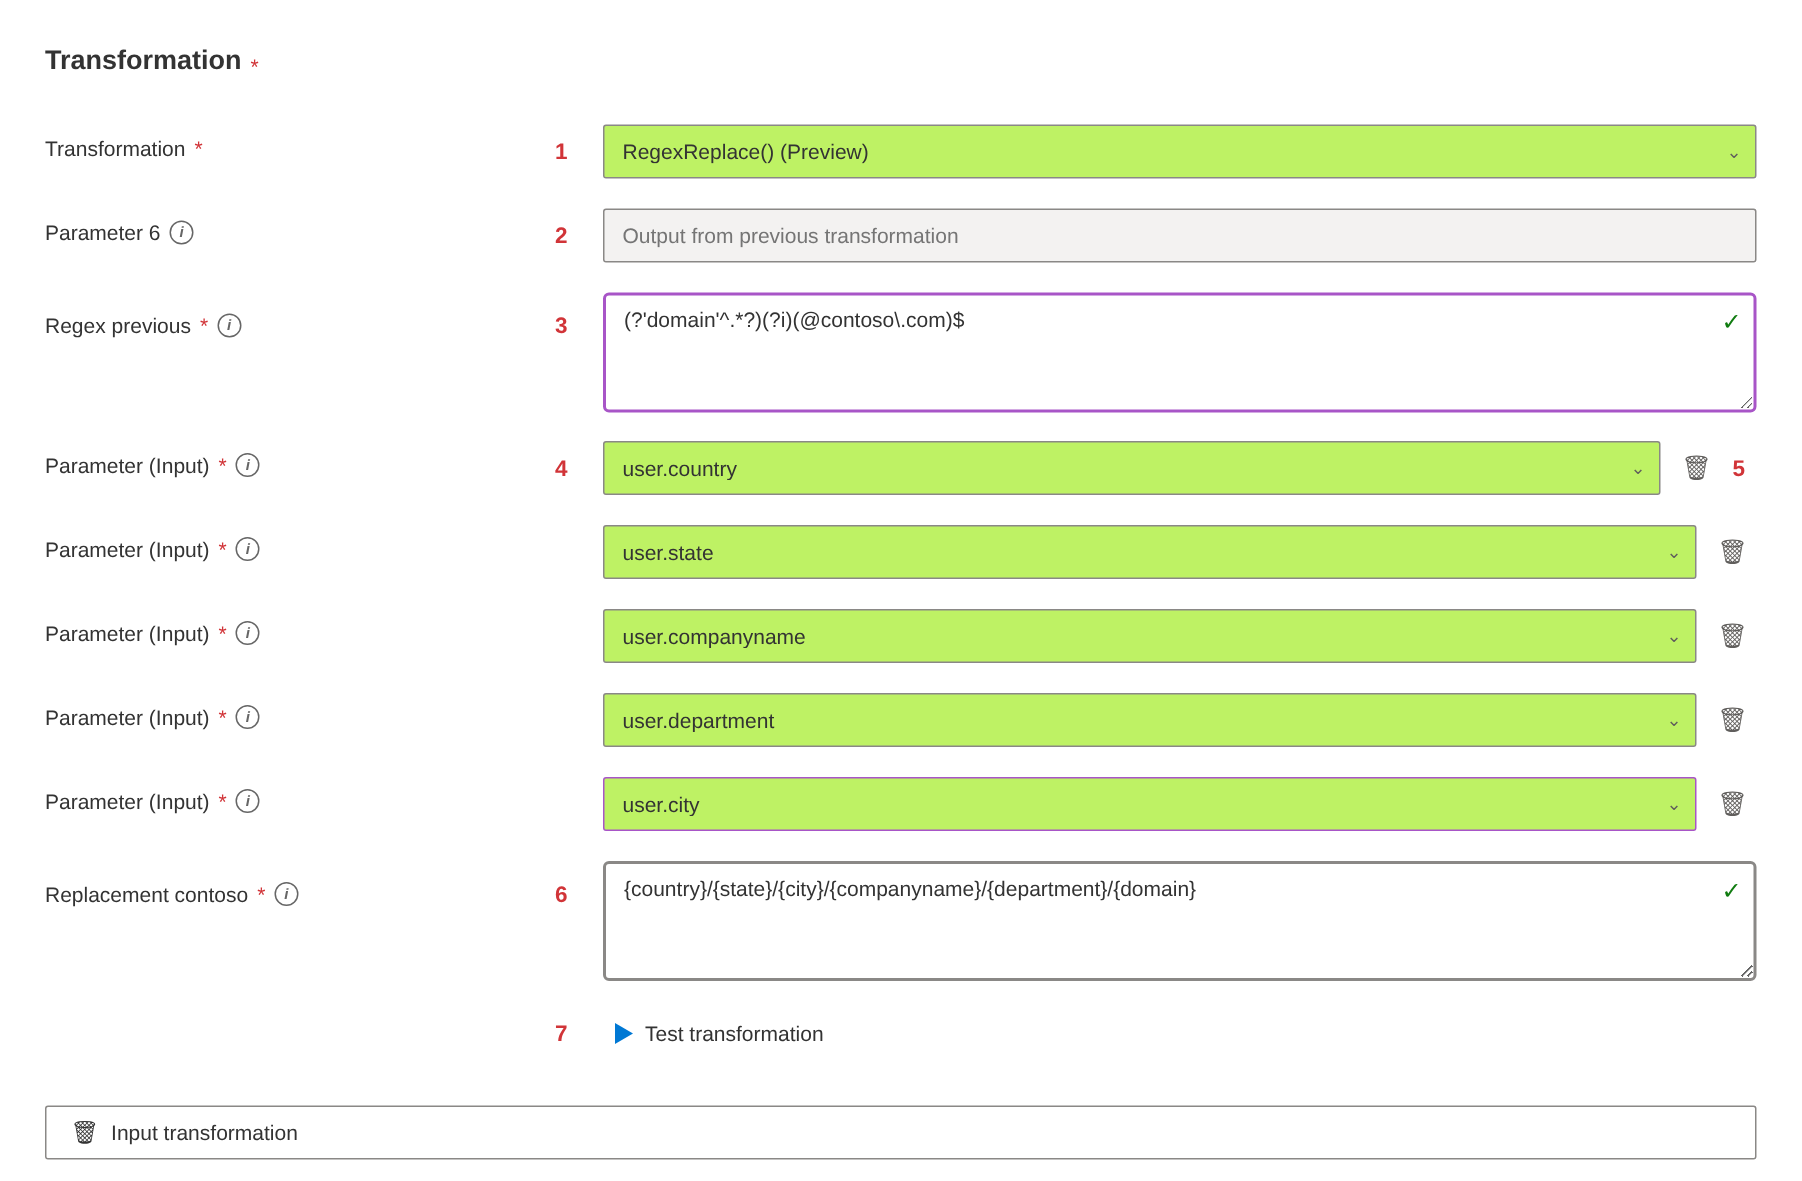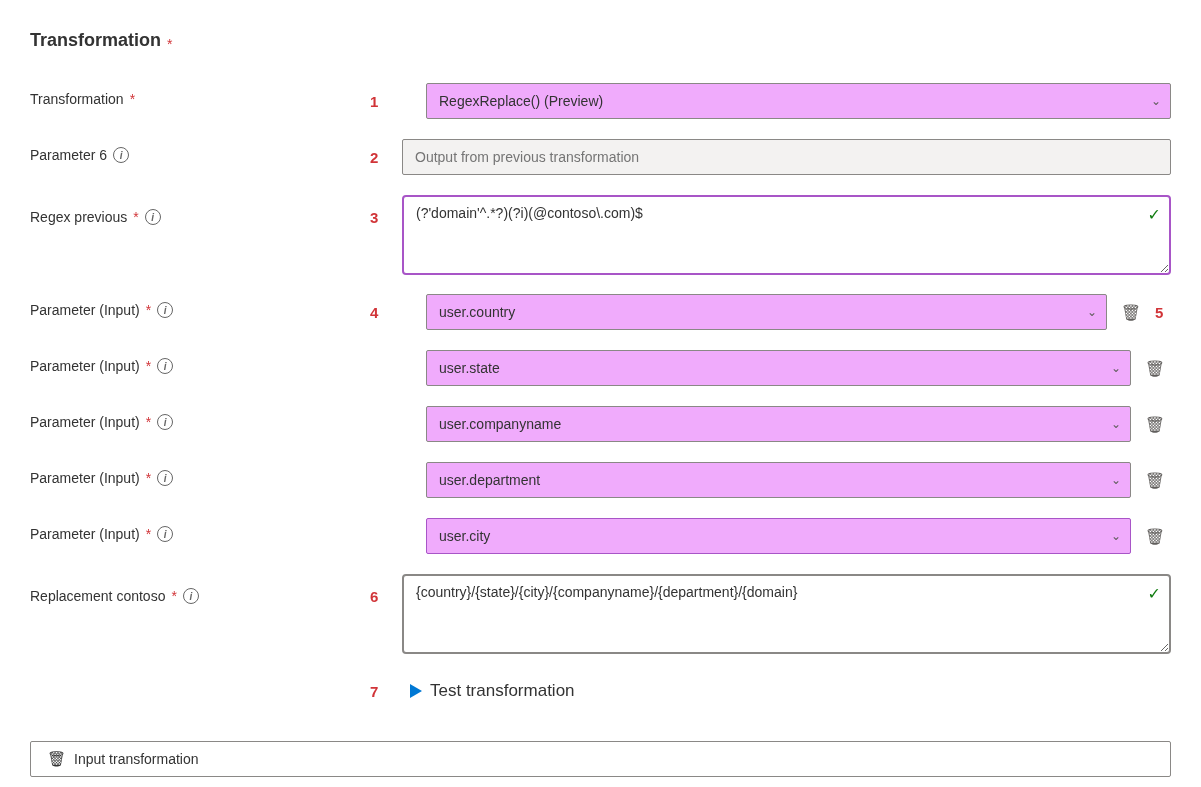--- a/index.html
+++ b/index.html
@@ -74,25 +74,24 @@
       align-items: center;
     }
     .dropdown-select {
       width: 100%;
       height: 36px;
       border: 1px solid #8a8886;
       border-radius: 2px;
       padding: 0 36px 0 12px;
       font-size: 14px;
       color: #333;
-      background: #f0abfc;
+      background: #bef264;
       appearance: none;
       cursor: pointer;
       outline: none;
-      margin-left: 24px;
     }
     .chevron-icon {
       position: absolute;
       right: 10px;
       pointer-events: none;
       color: #605e5c;
       font-size: 12px;
     }
     .text-input {
       width: 100%;
@@ -167,21 +166,21 @@
       color: #d13438;
     }
     .test-btn {
       display: flex;
       align-items: center;
       gap: 8px;
       background: transparent;
       border: none;
       cursor: pointer;
       color: #333;
-      font-size: 17px;
+      font-size: 14px;
       padding: 4px 8px;
     }
     .play-icon {
       width: 0;
       height: 0;
       border-top: 7px solid transparent;
       border-bottom: 7px solid transparent;
       border-left: 12px solid #0078d4;
       display: inline-block;
     }

